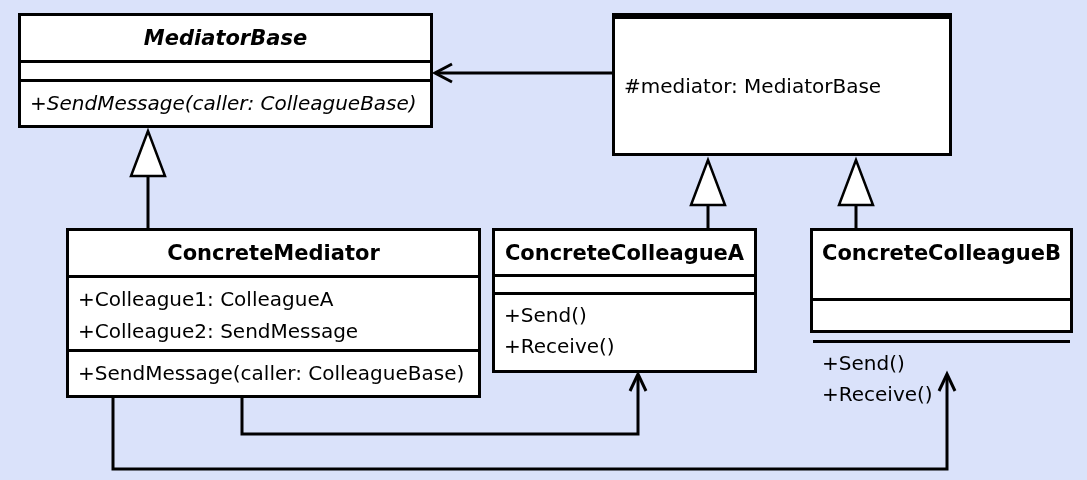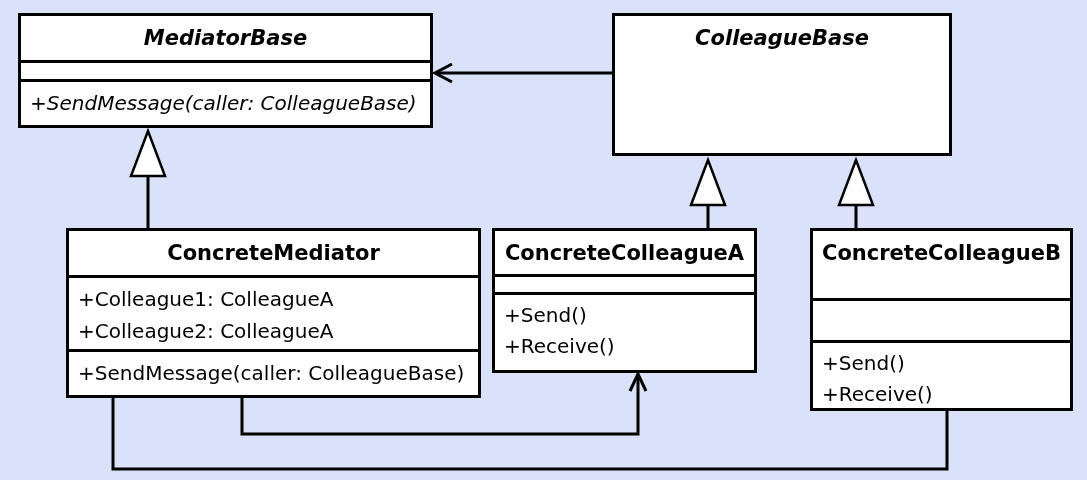--- a/index.html
+++ b/index.html
@@ -99,44 +99,46 @@
 
   <div class="uml-class abstract" style="left:18px; top:13px; width:415px; height:115px;">
     <div class="uml-title" style="height:44px;">MediatorBase</div>
     <div class="uml-attrs" style="height:19px;"></div>
     <div class="uml-ops" style="flex:1 1 auto;">
       <div class="member">+SendMessage(caller: ColleagueBase)</div>
     </div>
   </div>
 
   <div class="uml-class abstract" style="left:612px; top:13px; width:340px; height:143px;">
-    <div class="uml-title" style="height:44px;">ColleagueBase</div>
+    <div class="uml-attrs" style="flex:1 1 auto; font-style:normal;">
+      <div class="member">#mediator: MediatorBase</div>
+    </div>
   </div>
 
   <div class="uml-class" style="left:18px; top:228px; width:415px; height:170px;margin-left:48px;">
     <div class="uml-title" style="height:44px;">ConcreteMediator</div>
     <div class="uml-attrs" style="flex:1 1 auto; justify-content:space-between; padding-top:6px;">
       <div class="member">+Colleague1: ColleagueA</div>
-      <div class="member">+Colleague2: ColleagueA</div>
+      <div class="member">+Colleague2: SendMessage</div>
     </div>
     <div class="uml-ops" style="height:46px;">
       <div class="member">+SendMessage(caller: ColleagueBase)</div>
     </div>
   </div>
 
   <div class="uml-class" style="left:492px; top:228px; width:265px; height:145px;">
     <div class="uml-title" style="height:43px;">ConcreteColleagueA</div>
     <div class="uml-attrs" style="height:18px;"></div>
     <div class="uml-ops" style="flex:1 1 auto; justify-content:flex-start; padding-top:5px;">
       <div class="member">+Send()</div>
       <div class="member">+Receive()</div>
     </div>
   </div>
 
-  <div class="uml-class" style="left:810px; top:228px; width:263px; height:183px;gap:24px;">
+  <div class="uml-class" style="left:810px; top:228px; width:263px; height:105px;gap:24px;">
     <div class="uml-title" style="height:43px;">ConcreteColleagueB</div>
     <div class="uml-attrs" style="height:18px;"></div>
     <div class="uml-ops" style="flex:1 1 auto; justify-content:flex-start; padding-top:5px;">
       <div class="member">+Send()</div>
       <div class="member">+Receive()</div>
     </div>
   </div>
 
 </div>
 

